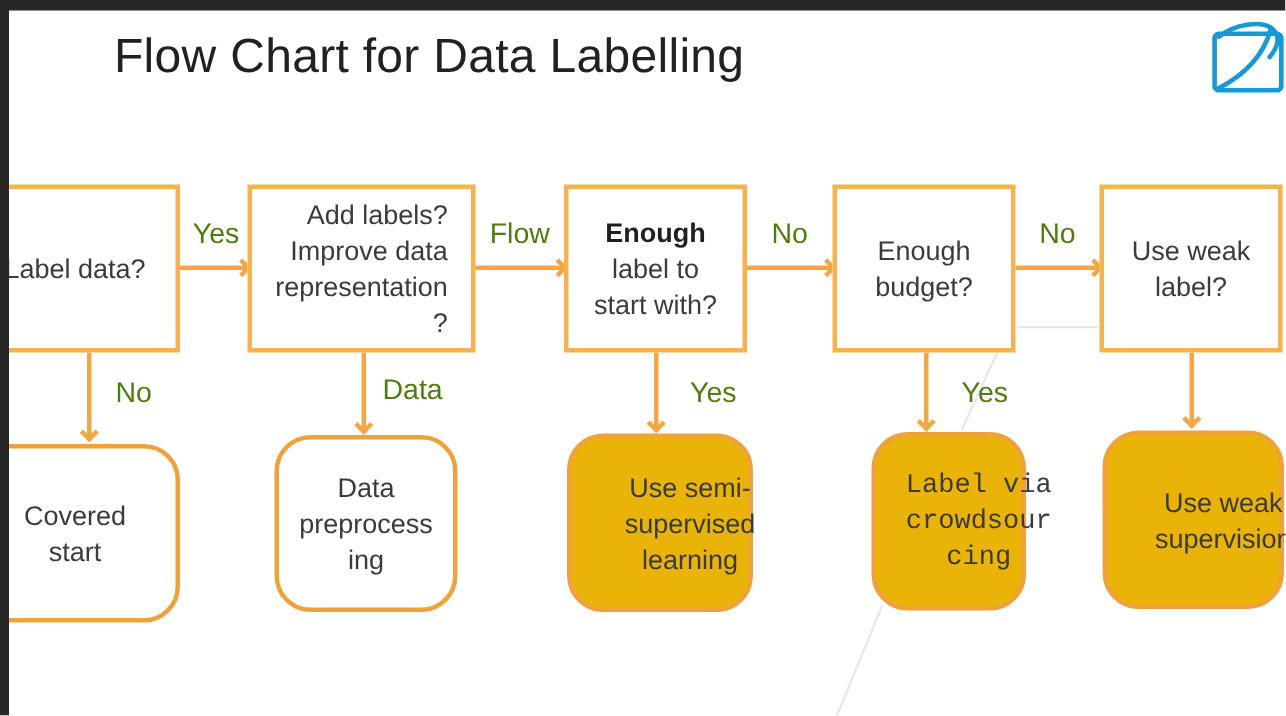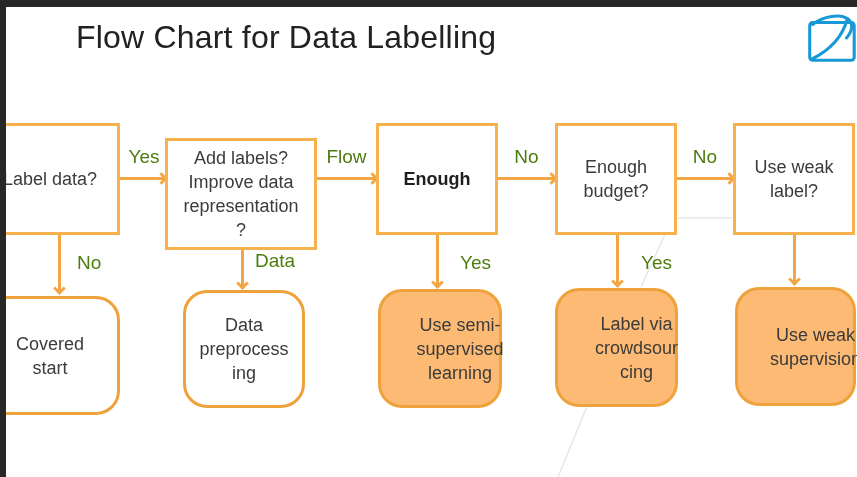--- a/index.html
+++ b/index.html
@@ -19,32 +19,32 @@
   .logo { position:absolute; left:800px; top:8px; width:62px; height:58px; z-index:3; }
 
   
   .node {
     position:absolute; display:flex; align-items:center; justify-content:center;
     text-align:center; font-size:18px; line-height:24px; color:#3b3b3b;
     white-space:pre-line; z-index:2; background:#ffffff;
   }
   .decision { border:3px solid #f8b14f; }
   .outcome  { border:3px solid #efa23c; border-radius:24px; }
-  .outcome.filled { background:#fdba74;padding-left:40px; }
+  .outcome.filled { background:#eab308;padding-left:40px; }
 
   .d1 { left:-20px; top:123px; width:140px; height:112px; }
-  .d2 { left:165px; top:138px; width:152px; height:112px; }
+  .d2 { left:165px; top:123px; width:152px; height:112px;text-align:right; }
   .d3 { left:376px; top:123px; width:122px; height:112px; }
   .d4 { left:555px; top:123px; width:122px; height:112px; }
   .d5 { left:733px; top:123px; width:122px; height:112px; }
 
   .o1 { left:-20px; top:296px; width:140px; height:119px; }
   .o2 { left:183px; top:290px; width:122px; height:118px; }
   .o3 { left:378px; top:289px; width:124px; height:119px; }
-  .o4 { left:555px; top:288px; width:123px; height:119px; }
+  .o4 { left:581px; top:288px; width:103px; height:119px;font-family:Liberation Mono, monospace; }
   .o5 { left:735px; top:287px; width:121px; height:119px; }
 
   .bold-line { display:block; font-weight:bold; color:#1f1f1f; }
 
   
   .arrow { position:absolute; background:#f2a644; z-index:1; }
   .arrow .head { position:absolute; width:9px; height:9px; }
   .arrow.h { height:3px; }
   .arrow.h .head { right:-1px; top:-3px; border-top:3px solid #f2a644; border-right:3px solid #f2a644; transform:rotate(45deg); }
   .arrow.v { width:3px; }
@@ -99,21 +99,22 @@
 <div class="node decision d1">
   <span>Label data?</span>
 </div>
 <div class="node decision d2">
   <span>Add labels?
 Improve data
 representation
 ?</span>
 </div>
 <div class="node decision d3">
-  <span><b class="bold-line">Enough</b></span>
+  <span><b class="bold-line">Enough</b><span>label to
+start with?</span></span>
 </div>
 <div class="node decision d4">
   <span>Enough
 budget?</span>
 </div>
 <div class="node decision d5">
   <span>Use weak
 label?</span>
 </div>
 

